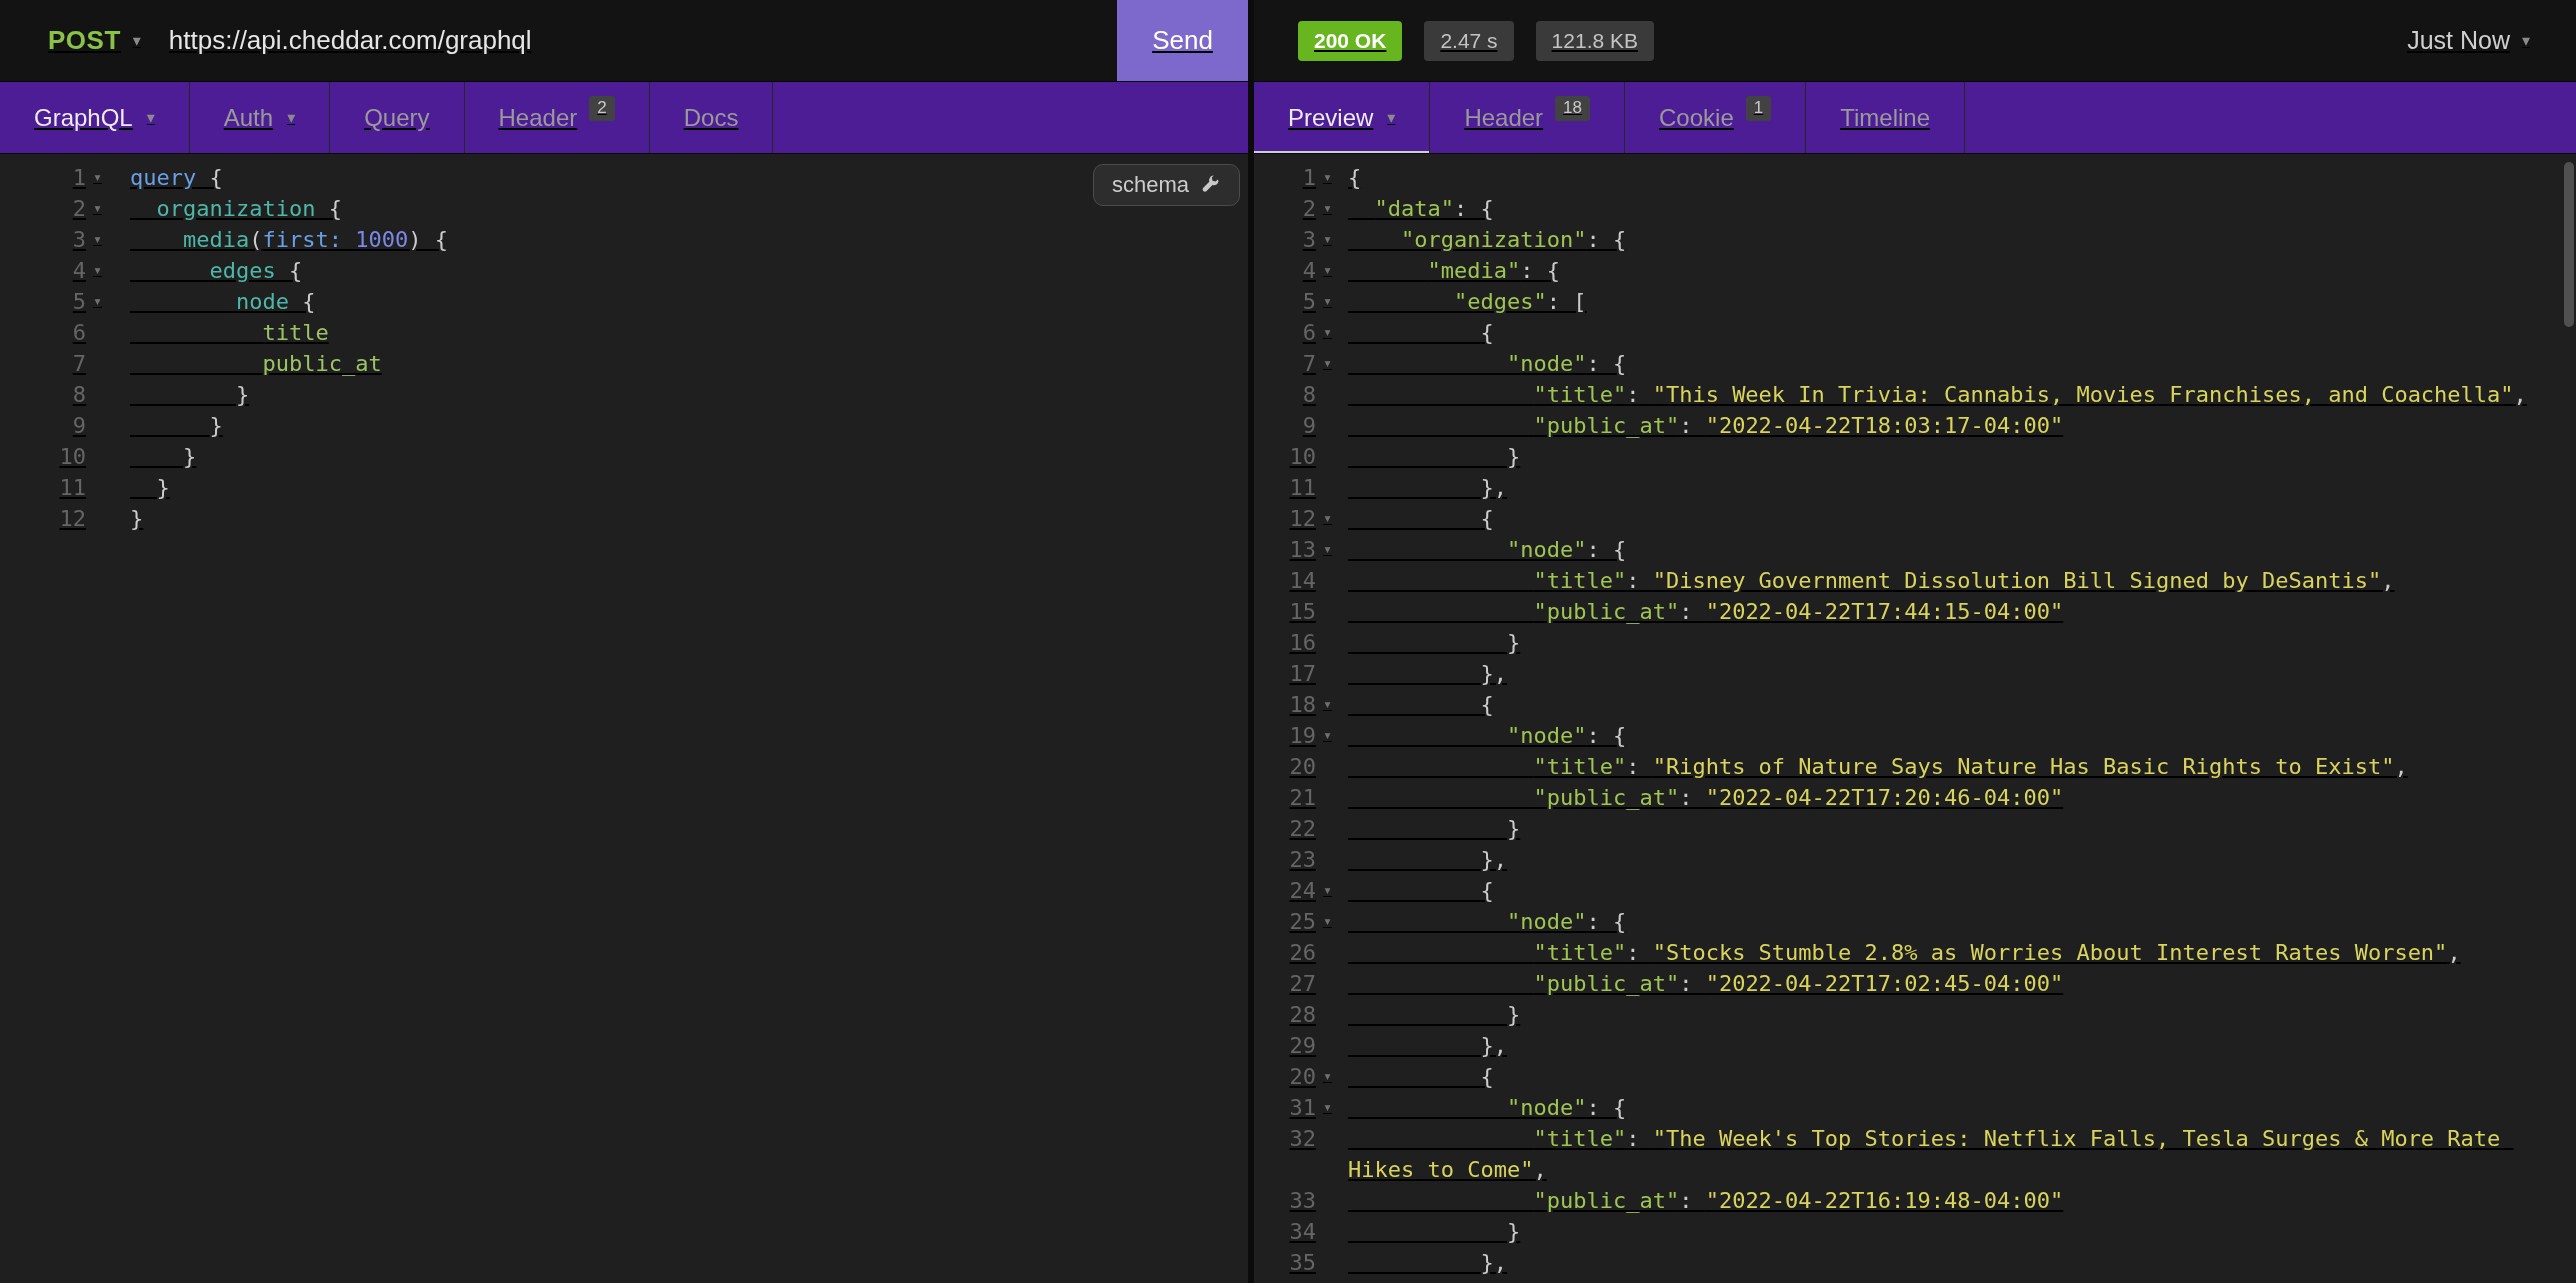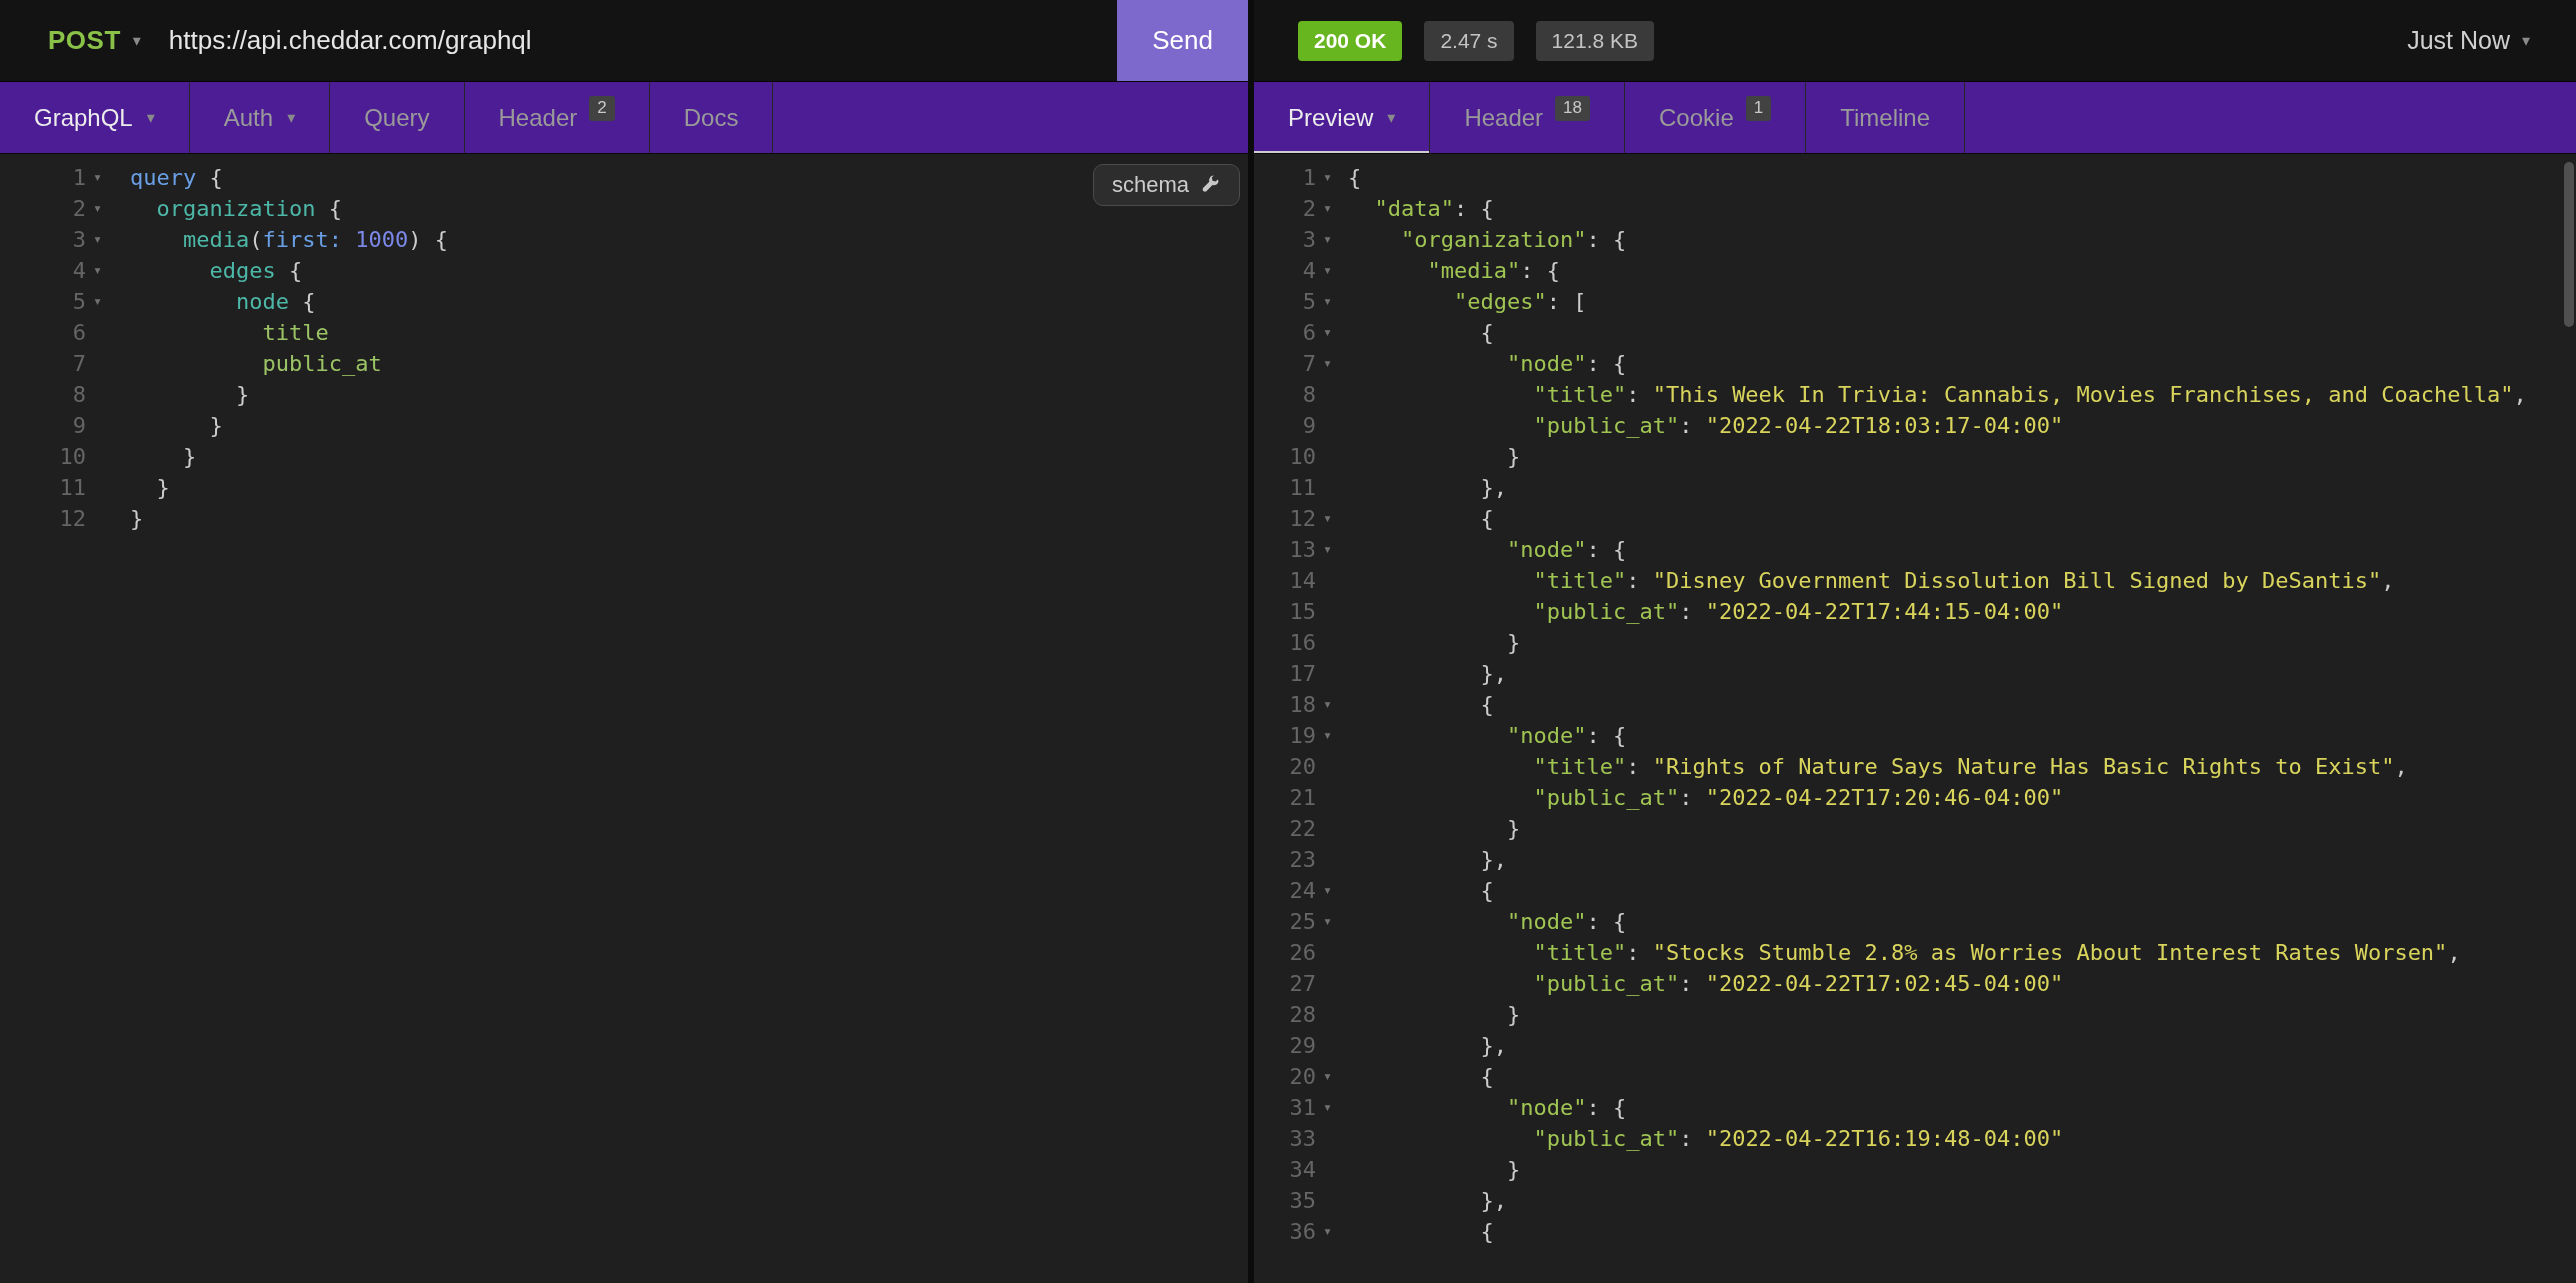--- a/index.html
+++ b/index.html
@@ -1,20 +1,20 @@
 <!DOCTYPE html>
 <html style="--accent-purple: #7d69cb; --method-green: #8ac148; --status-green: #67b51f; --q-keyword: #6a9fe5; --q-field: #4db8a8; --q-attr: #6a9fe5; --q-number: #7c88e8; --q-leaf: #9cc465; --j-key: #a0c553; --j-string: #d9d45c; --punct: #cccccc;"><head>
 <meta charset="utf-8">
 <style>
   * { margin:0; padding:0; box-sizing:border-box; }
   html,body { background:#111; }
   body { width:2576px; height:1283px; overflow:hidden; font-family:"Liberation Sans","DejaVu Sans",sans-serif; }
 
   .app { display:grid; grid-template-columns:1248px 6px 1322px; grid-template-rows:82px 72px 1129px;
-         width:2576px; height:1283px; background:#1f1f1f; }
+         width:2576px; height:1283px; background:#1f1f1f;text-decoration:underline; }
 
   
   .topbar-left  { grid-area:1/1; background:#131313; display:flex; align-items:center; border-bottom:1px solid #060606; }
   .splitter     { grid-area:1/2/4/3; background:#0b0b0b; cursor:col-resize; }
   .topbar-right { grid-area:1/3; background:#131313; display:flex; align-items:center; border-bottom:1px solid #060606; }
 
   .method { display:flex; align-items:center; margin-left:48px; cursor:pointer; }
   .method-label { color:var(--method-green,#8ac148); font-size:26px; font-weight:600; letter-spacing:0.5px; }
   .caret { color:#8a8a8a; font-size:16px; margin-left:12px; line-height:1; }
   .url { margin-left:28px; color:#e6e6e6; font-size:26px; flex:1; white-space:nowrap; overflow:hidden; }
@@ -369,20 +369,25 @@
           <div class="gutter-num">20</div>
           <div class="gutter-fold">▾</div>
           <div class="code-text"><span class="tk-p">          {</span></div>
         </div>
         <div class="code-row">
           <div class="gutter-num">31</div>
           <div class="gutter-fold">▾</div>
           <div class="code-text"><span class="tk-p">            </span><span class="tk-key">"node"</span><span class="tk-p">: {</span></div>
         </div>
         <div class="code-row">
+          <div class="gutter-num">32</div>
+          <div class="gutter-fold"></div>
+          <div class="code-text"><span class="tk-p">              </span><span class="tk-key">"title"</span><span class="tk-p">: </span><span class="tk-str">"The Week's Top Stories: Netflix Falls, Tesla Surges &amp; More Rate Hikes to Come"</span><span class="tk-p">,</span></div>
+        </div>
+        <div class="code-row">
           <div class="gutter-num">33</div>
           <div class="gutter-fold"></div>
           <div class="code-text"><span class="tk-p">              </span><span class="tk-key">"public_at"</span><span class="tk-p">: </span><span class="tk-str">"2022-04-22T16:19:48-04:00"</span></div>
         </div>
         <div class="code-row">
           <div class="gutter-num">34</div>
           <div class="gutter-fold"></div>
           <div class="code-text"><span class="tk-p">            }</span></div>
         </div>
         <div class="code-row">

